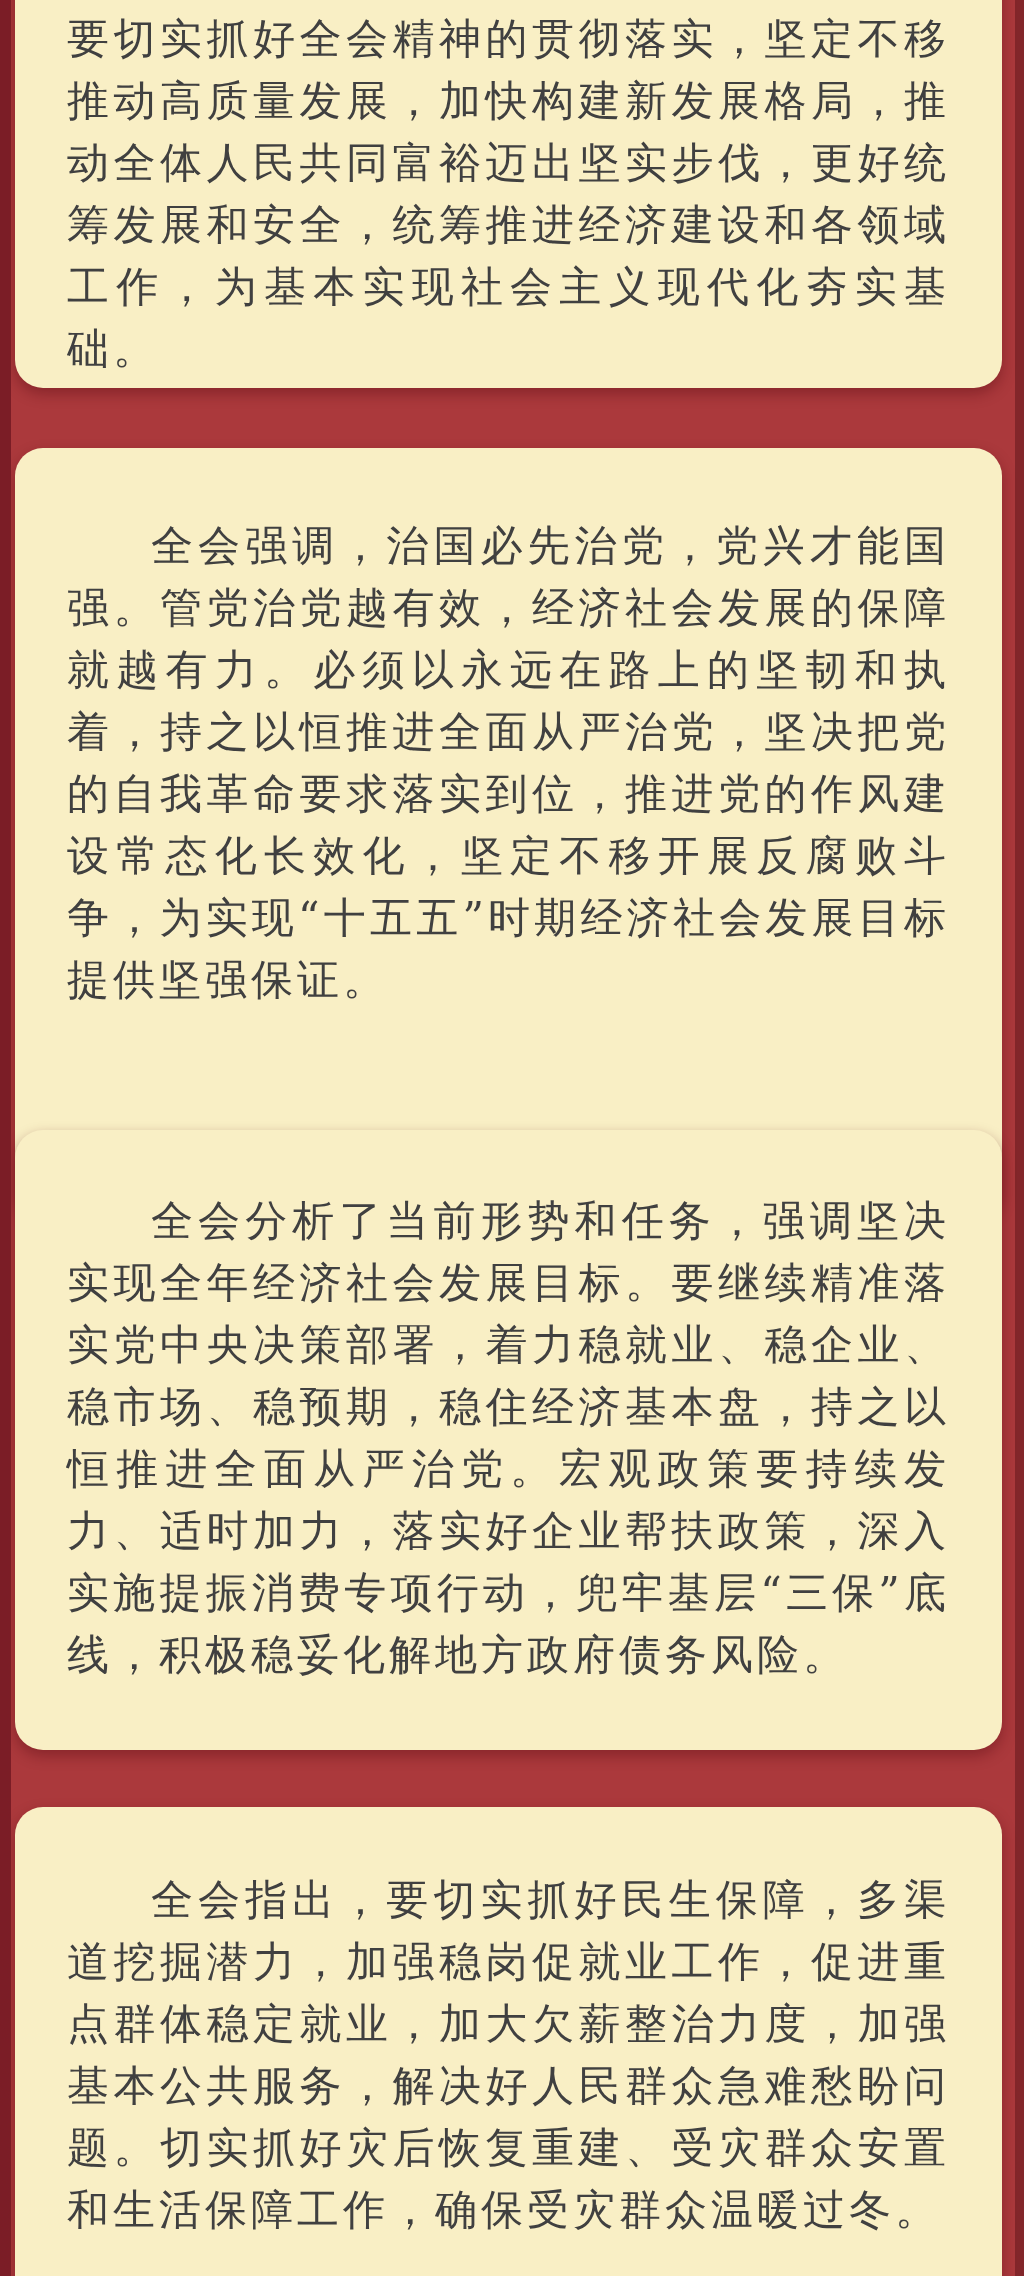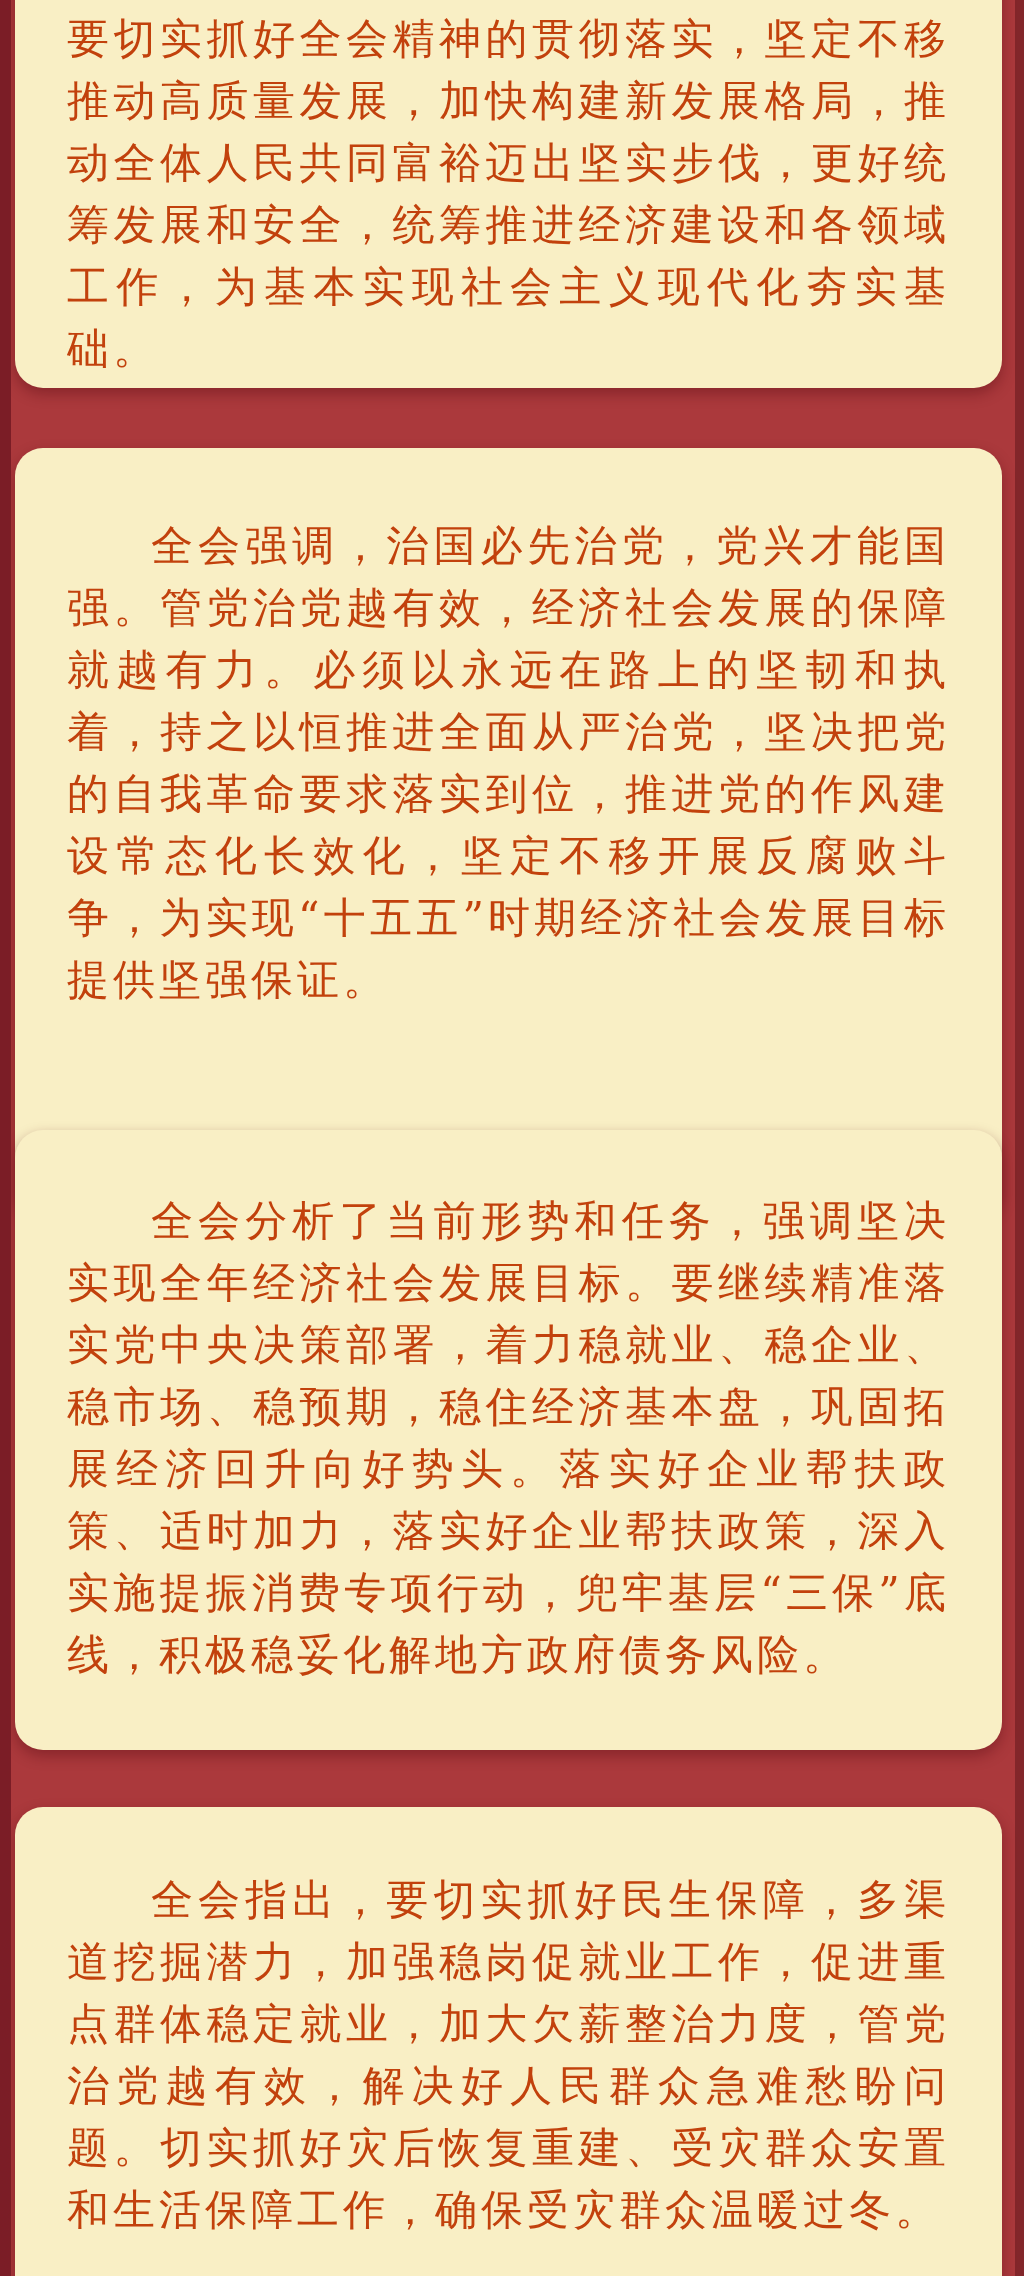--- a/index.html
+++ b/index.html
@@ -40,21 +40,21 @@
     box-shadow: 0 6px 14px rgba(84, 10, 18, 0.40);
     padding-left: 52px;
     padding-right: 52px;
     z-index: 1;
   }
   .card p {
     margin: 0;
     font-size: 42px;
     line-height: 62px;
     letter-spacing: 4px;
-    color: #c2410c;
+    color: #404040;
     text-align: justify;
     text-justify: inter-character;
     font-weight: 500;
   }
   .card.indented p {
     text-indent: 2em;
   }
   #card1 { top: -120px; height: 508px; padding-top: 128px; }
   #card2 { top: 448px;  height: 768px; padding-top: 67px;  }
   #card3 { top: 1130px; height: 620px; padding-top: 60px;  }
@@ -68,18 +68,18 @@
 
 <section class="card" id="card1">
   <p>要切实抓好全会精神的贯彻落实，坚定不移推动高质量发展，加快构建新发展格局，推动全体人民共同富裕迈出坚实步伐，更好统筹发展和安全，统筹推进经济建设和各领域工作，为基本实现社会主义现代化夯实基础。</p>
 </section>
 
 <section class="card indented" id="card2">
   <p>全会强调，治国必先治党，党兴才能国强。管党治党越有效，经济社会发展的保障就越有力。必须以永远在路上的坚韧和执着，持之以恒推进全面从严治党，坚决把党的自我革命要求落实到位，推进党的作风建设常态化长效化，坚定不移开展反腐败斗争，为实现“十五五”时期经济社会发展目标提供坚强保证。</p>
 </section>
 
 <section class="card indented" id="card3">
-  <p>全会分析了当前形势和任务，强调坚决实现全年经济社会发展目标。要继续精准落实党中央决策部署，着力稳就业、稳企业、稳市场、稳预期，稳住经济基本盘，巩固拓展经济回升向好势头。落实好企业帮扶政策、适时加力，落实好企业帮扶政策，深入实施提振消费专项行动，兜牢基层“三保”底线，积极稳妥化解地方政府债务风险。</p>
+  <p>全会分析了当前形势和任务，强调坚决实现全年经济社会发展目标。要继续精准落实党中央决策部署，着力稳就业、稳企业、稳市场、稳预期，稳住经济基本盘，持之以恒推进全面从严治党。宏观政策要持续发力、适时加力，落实好企业帮扶政策，深入实施提振消费专项行动，兜牢基层“三保”底线，积极稳妥化解地方政府债务风险。</p>
 </section>
 
 <section class="card indented" id="card4">
-  <p>全会指出，要切实抓好民生保障，多渠道挖掘潜力，加强稳岗促就业工作，促进重点群体稳定就业，加大欠薪整治力度，管党治党越有效，解决好人民群众急难愁盼问题。切实抓好灾后恢复重建、受灾群众安置和生活保障工作，确保受灾群众温暖过冬。</p>
+  <p>全会指出，要切实抓好民生保障，多渠道挖掘潜力，加强稳岗促就业工作，促进重点群体稳定就业，加大欠薪整治力度，加强基本公共服务，解决好人民群众急难愁盼问题。切实抓好灾后恢复重建、受灾群众安置和生活保障工作，确保受灾群众温暖过冬。</p>
 </section>
 
 </body></html>

